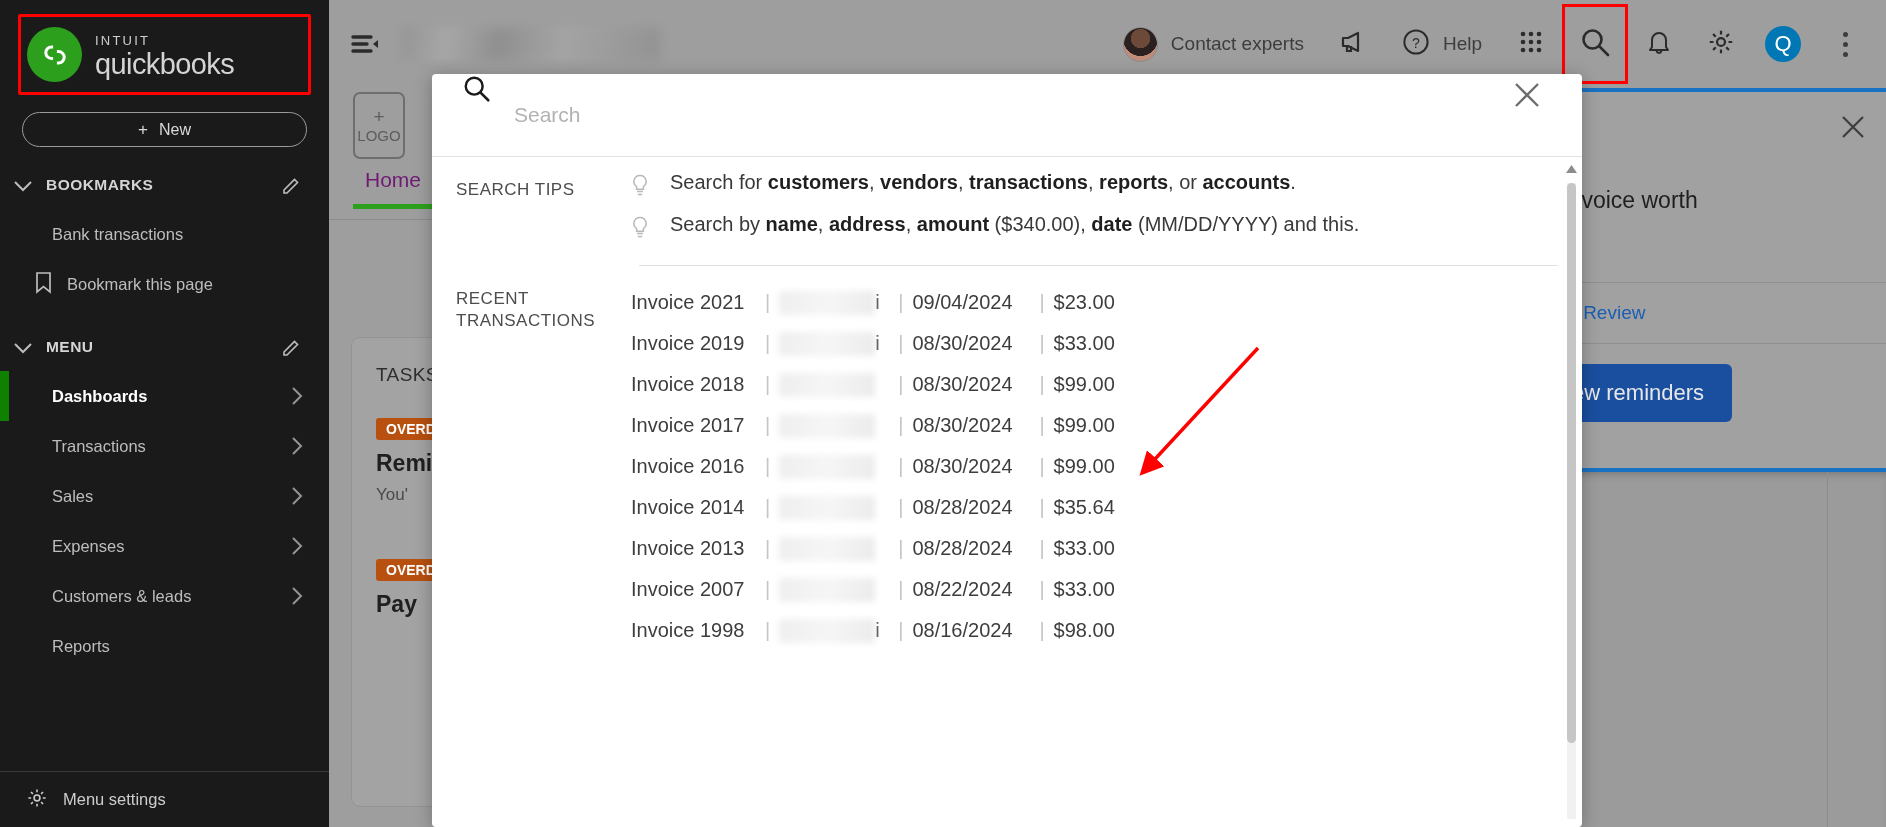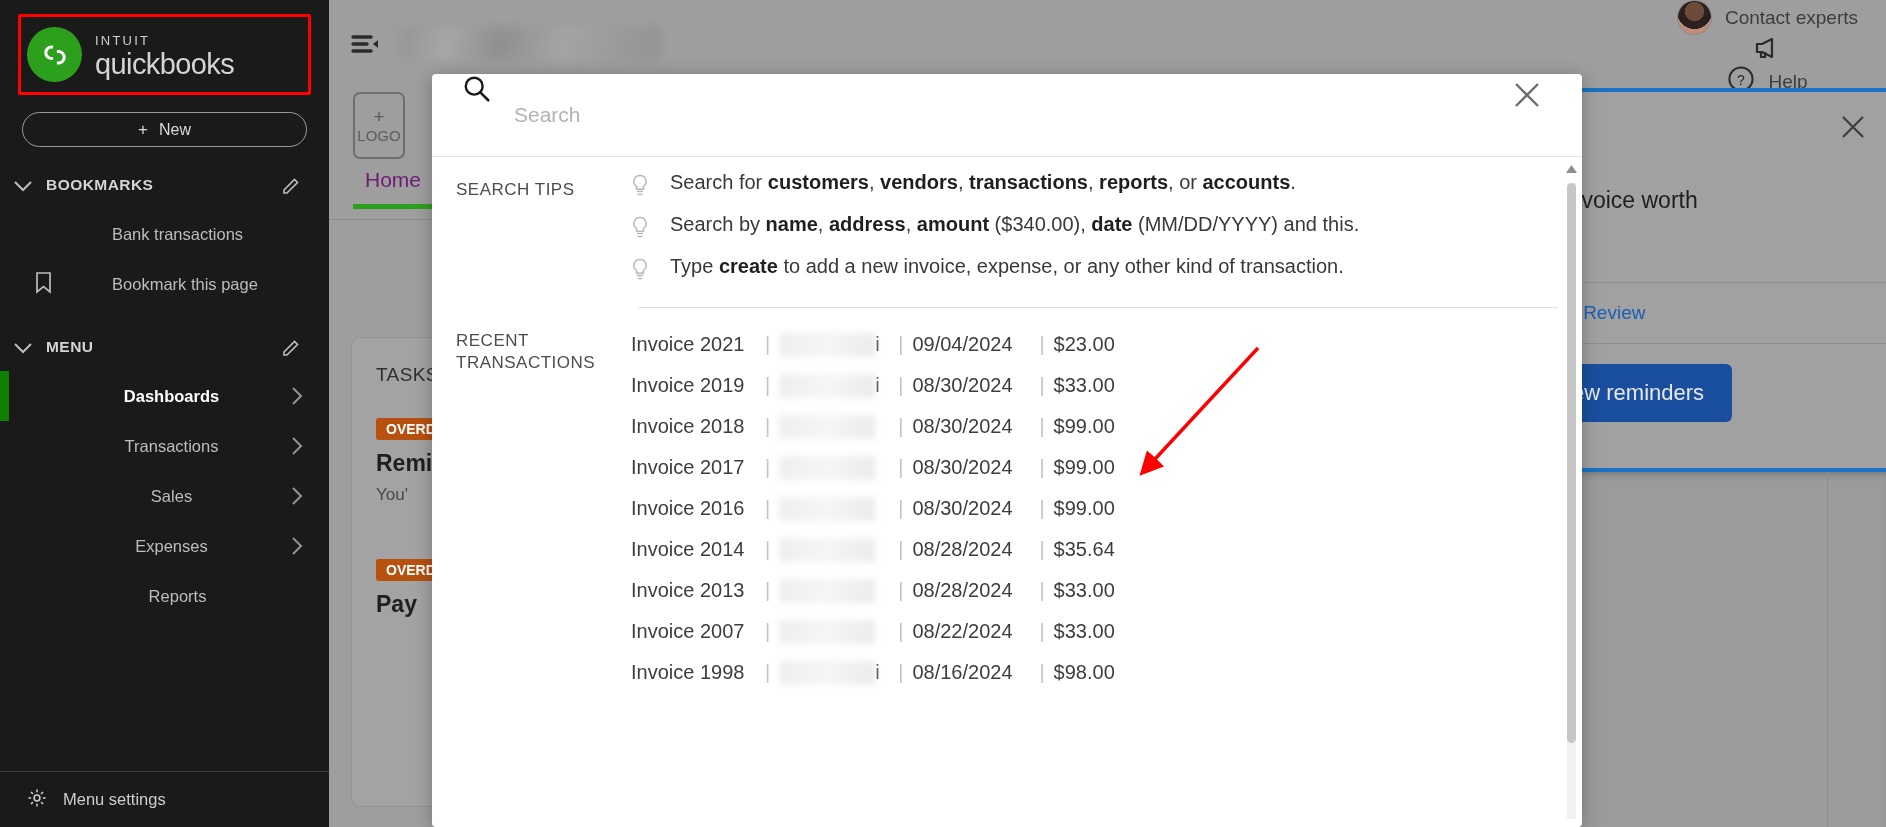--- a/index.html
+++ b/index.html
@@ -59,21 +59,21 @@
     color: #d5d5d5; flex: 1;
   }
   .pencil { cursor: pointer; line-height: 0; }
 
   .nav-item {
     display: flex; align-items: center;
     height: 50px; padding-left: 52px; padding-right: 26px;
     font-size: 16.5px; color: #bdbdbd; cursor: pointer;
     position: relative;
   }
-  .nav-item .label { flex: 1; text-align: center; }
+  .nav-item .label { flex: 1; }
   .nav-item.sub { padding-left: 52px; }
   .nav-item.with-icon { padding-left: 34px; gap: 14px; }
   .nav-item.active { color: #ffffff; font-weight: bold; }
   .nav-item.active::before {
     content: ""; position: absolute; left: 0; top: 0;
     width: 9px; height: 100%; background: #108000;
   }
   .nav-item .caret { line-height: 0; opacity: .75; }
   .sidebar-spacer { flex: 1; }
   .menu-settings {
@@ -94,21 +94,21 @@
     display: flex; align-items: center; padding: 0 16px 0 22px;
   }
   .hamburger { cursor: pointer; line-height: 0; margin-right: 20px; }
   .company-blur {
     width: 260px; height: 34px; border-radius: 3px;
     background: linear-gradient(100deg,#949494 0%,#a8a8a8 18%,#8f8f8f 38%,#a5a5a5 62%,#929292 100%);
     filter: blur(5px); opacity: .95;
   }
   .top-right {
     position: absolute; right: 10px; top: 0; height: 88px;
-    display: flex; align-items: center; gap: 0; flex-direction: column;
+    display: flex; gap: 0;
   }
   .tb-item {
     display: flex; align-items: center; gap: 13px;
     padding: 0 18px; height: 88px; cursor: pointer;
     color: #3d3d3d; font-size: 19px;
   }
   .expert-av {
     width: 35px; height: 35px; border-radius: 50%;
     background: radial-gradient(circle at 50% 32%, #6b4a3a 0 34%, #2a2020 35% 62%, #c08c7a 63% 100%);
     border: 1px solid #8a8a8a; flex: 0 0 auto;
@@ -355,20 +355,28 @@
     <div class="nav-item">
       <span class="label">Sales</span>
       <span class="caret">
         <svg width="12" height="20" viewBox="0 0 12 20">
             <path d="M2 2l8 8-8 8" stroke="#bdbdbd" stroke-width="2" fill="none"></path>
           </svg>
       </span>
     </div>
     <div class="nav-item">
       <span class="label">Expenses</span>
+      <span class="caret">
+        <svg width="12" height="20" viewBox="0 0 12 20">
+            <path d="M2 2l8 8-8 8" stroke="#bdbdbd" stroke-width="2" fill="none"></path>
+          </svg>
+      </span>
+    </div>
+    <div class="nav-item">
+      <span class="label">Customers &amp; leads</span>
       <span class="caret">
         <svg width="12" height="20" viewBox="0 0 12 20">
             <path d="M2 2l8 8-8 8" stroke="#bdbdbd" stroke-width="2" fill="none"></path>
           </svg>
       </span>
     </div>
     <div class="nav-item">
       <span class="label">Reports</span>
     </div>
 
@@ -557,29 +565,20 @@
           </div>
           <div class="tip">
             <span class="bulb">
               <svg width="18" height="24" viewBox="0 0 18 24">
                 <path d="M9 1.6a6 6 0 0 0-3.4 11v2.6h6.8v-2.6A6 6 0 0 0 9 1.6z" stroke="#b9b9b9" stroke-width="1.5" fill="none"></path>
                 <path d="M6 17.6h6M6.8 20.4h4.4" stroke="#b9b9b9" stroke-width="1.5"></path>
               </svg>
             </span>
             <span class="tip-text"><span>Search by </span><b>name</b><span>, </span><b>address</b><span>, </span><b>amount</b><span> ($340.00), </span><b>date</b><span> (MM/DD/YYYY) and this.</span></span>
           </div>
-          <div class="tip">
-            <span class="bulb">
-              <svg width="18" height="24" viewBox="0 0 18 24">
-                <path d="M9 1.6a6 6 0 0 0-3.4 11v2.6h6.8v-2.6A6 6 0 0 0 9 1.6z" stroke="#b9b9b9" stroke-width="1.5" fill="none"></path>
-                <path d="M6 17.6h6M6.8 20.4h4.4" stroke="#b9b9b9" stroke-width="1.5"></path>
-              </svg>
-            </span>
-            <span class="tip-text"><span>Type </span><b>create</b><span> to add a new invoice, expense, or any other kind of transaction.</span></span>
-          </div>
         </div>
       </div>
 
       <div class="divider"></div>
 
       <div class="recent">
         <div class="sec-label">RECENT TRANSACTIONS</div>
         <div class="rec-list" id="rec-list">
             <div class="rec-row">
               <span class="inv">Invoice 2021</span>

